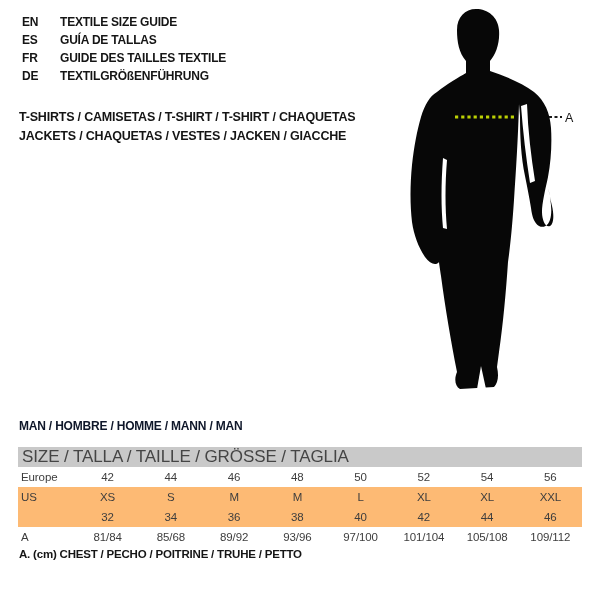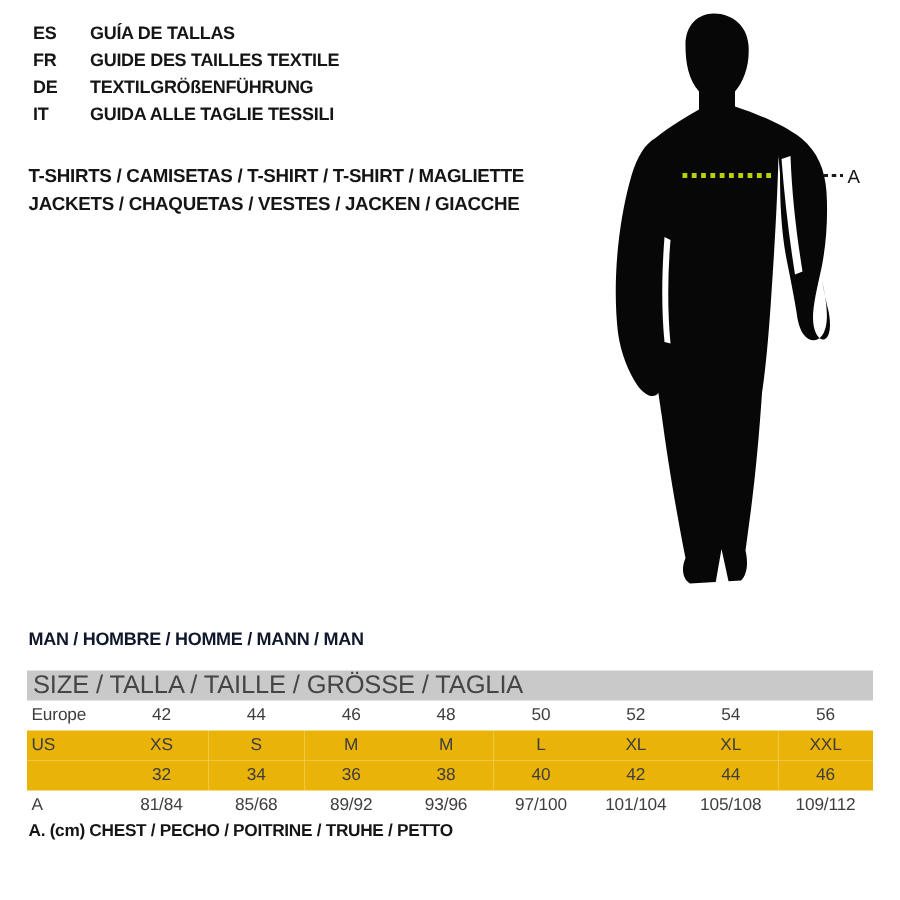--- a/index.html
+++ b/index.html
@@ -15,50 +15,50 @@
   .categories{position:absolute;left:19px;top:108px;font-weight:bold;font-size:12.5px;line-height:19px;letter-spacing:-0.2px;color:#151515;}
   
   .figure-svg{position:absolute;left:0;top:0;}
   
   .section-title{position:absolute;left:19px;top:419px;font-weight:bold;font-size:12px;letter-spacing:-0.2px;color:#0f172a;}
   
   .size-table{position:absolute;left:18px;top:447px;width:564px;border-collapse:collapse;table-layout:fixed;font-size:11.5px;color:#3d3d3d;}
   .size-table td{padding:0;height:20px;vertical-align:middle;text-align:center;letter-spacing:-0.1px;}
   .size-table .hdr td{background:#c9c9c9;color:#454545;height:13px;text-align:left;padding-left:4px;font-size:17px;}
   .size-table td.rowlabel{text-align:left;padding-left:3px;}
-  .size-table tr.shade td{background:#eab308;margin-left:12px;}
+  .size-table tr.shade td{background:#fdba74;margin-left:12px;}
   
   .footnote{position:absolute;left:19px;top:548px;font-weight:bold;font-size:11.5px;letter-spacing:-0.2px;color:#151515;}
 </style>
 </head>
 <body>
 
 <div class="canvas">
 
   <div class="lang-list">
+    <div class="lang-row">
+      <span class="lang-code">EN</span>
+      <span class="lang-label">TEXTILE SIZE GUIDE</span>
+    </div>
     <div class="lang-row">
       <span class="lang-code">ES</span>
       <span class="lang-label">GUÍA DE TALLAS</span>
     </div>
     <div class="lang-row">
       <span class="lang-code">FR</span>
       <span class="lang-label">GUIDE DES TAILLES TEXTILE</span>
     </div>
     <div class="lang-row">
       <span class="lang-code">DE</span>
       <span class="lang-label">TEXTILGRÖßENFÜHRUNG</span>
     </div>
-    <div class="lang-row">
-      <span class="lang-code">IT</span>
-      <span class="lang-label">GUIDA ALLE TAGLIE TESSILI</span>
-    </div>
   </div>
 
   <div class="categories">
-    <div>T-SHIRTS / CAMISETAS / T-SHIRT / T-SHIRT / MAGLIETTE</div>
+    <div>T-SHIRTS / CAMISETAS / T-SHIRT / T-SHIRT / CHAQUETAS</div>
     <div>JACKETS / CHAQUETAS / VESTES / JACKEN / GIACCHE</div>
   </div>
 
   <svg class="figure-svg" width="600" height="600" viewBox="0 0 600 600">
     <path d="M 476,9
              C 488,9 498,17 499,30
              C 500,43 496,54 490,61
              L 490,71
              C 505,76 522,83 534,92
              C 545,101 550,113 551,128

